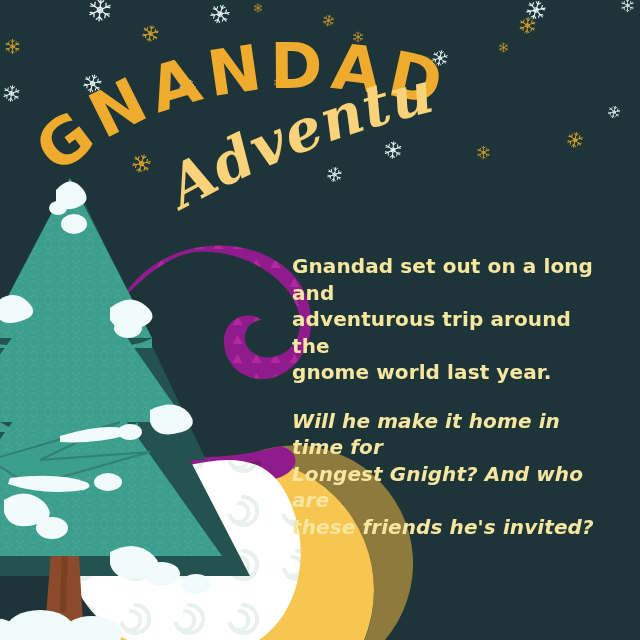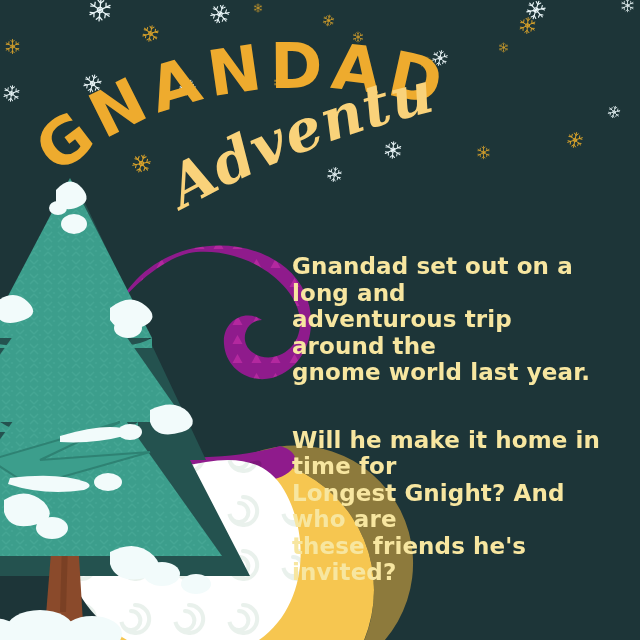--- a/index.html
+++ b/index.html
@@ -40,28 +40,28 @@
   #artwork{position:absolute;left:0;top:160px;width:470px;height:480px;}
   #artwork svg{display:block;}
 
   
   #copy{
     position:absolute;left:292px;top:253px;width:310px;
   }
   .para{
     font-family:"DejaVu Sans", sans-serif;
     font-weight:700;
-    font-size:23px;
+    font-size:20px;
     line-height:26.5px;
     color:#f7e6a0;
     letter-spacing:0.1px;
     margin:0;
     white-space:pre-line;
   }
-  .para + .para{margin-top:41px;}
+  .para + .para{margin-top:22px;font-style:italic;}
 </style>
 </head>
 <body>
 
 <div id="poster">
 
   <div id="artwork">
     <svg width="470" height="480" viewBox="0 0 470 480" xmlns="http://www.w3.org/2000/svg">
       <defs>
 

